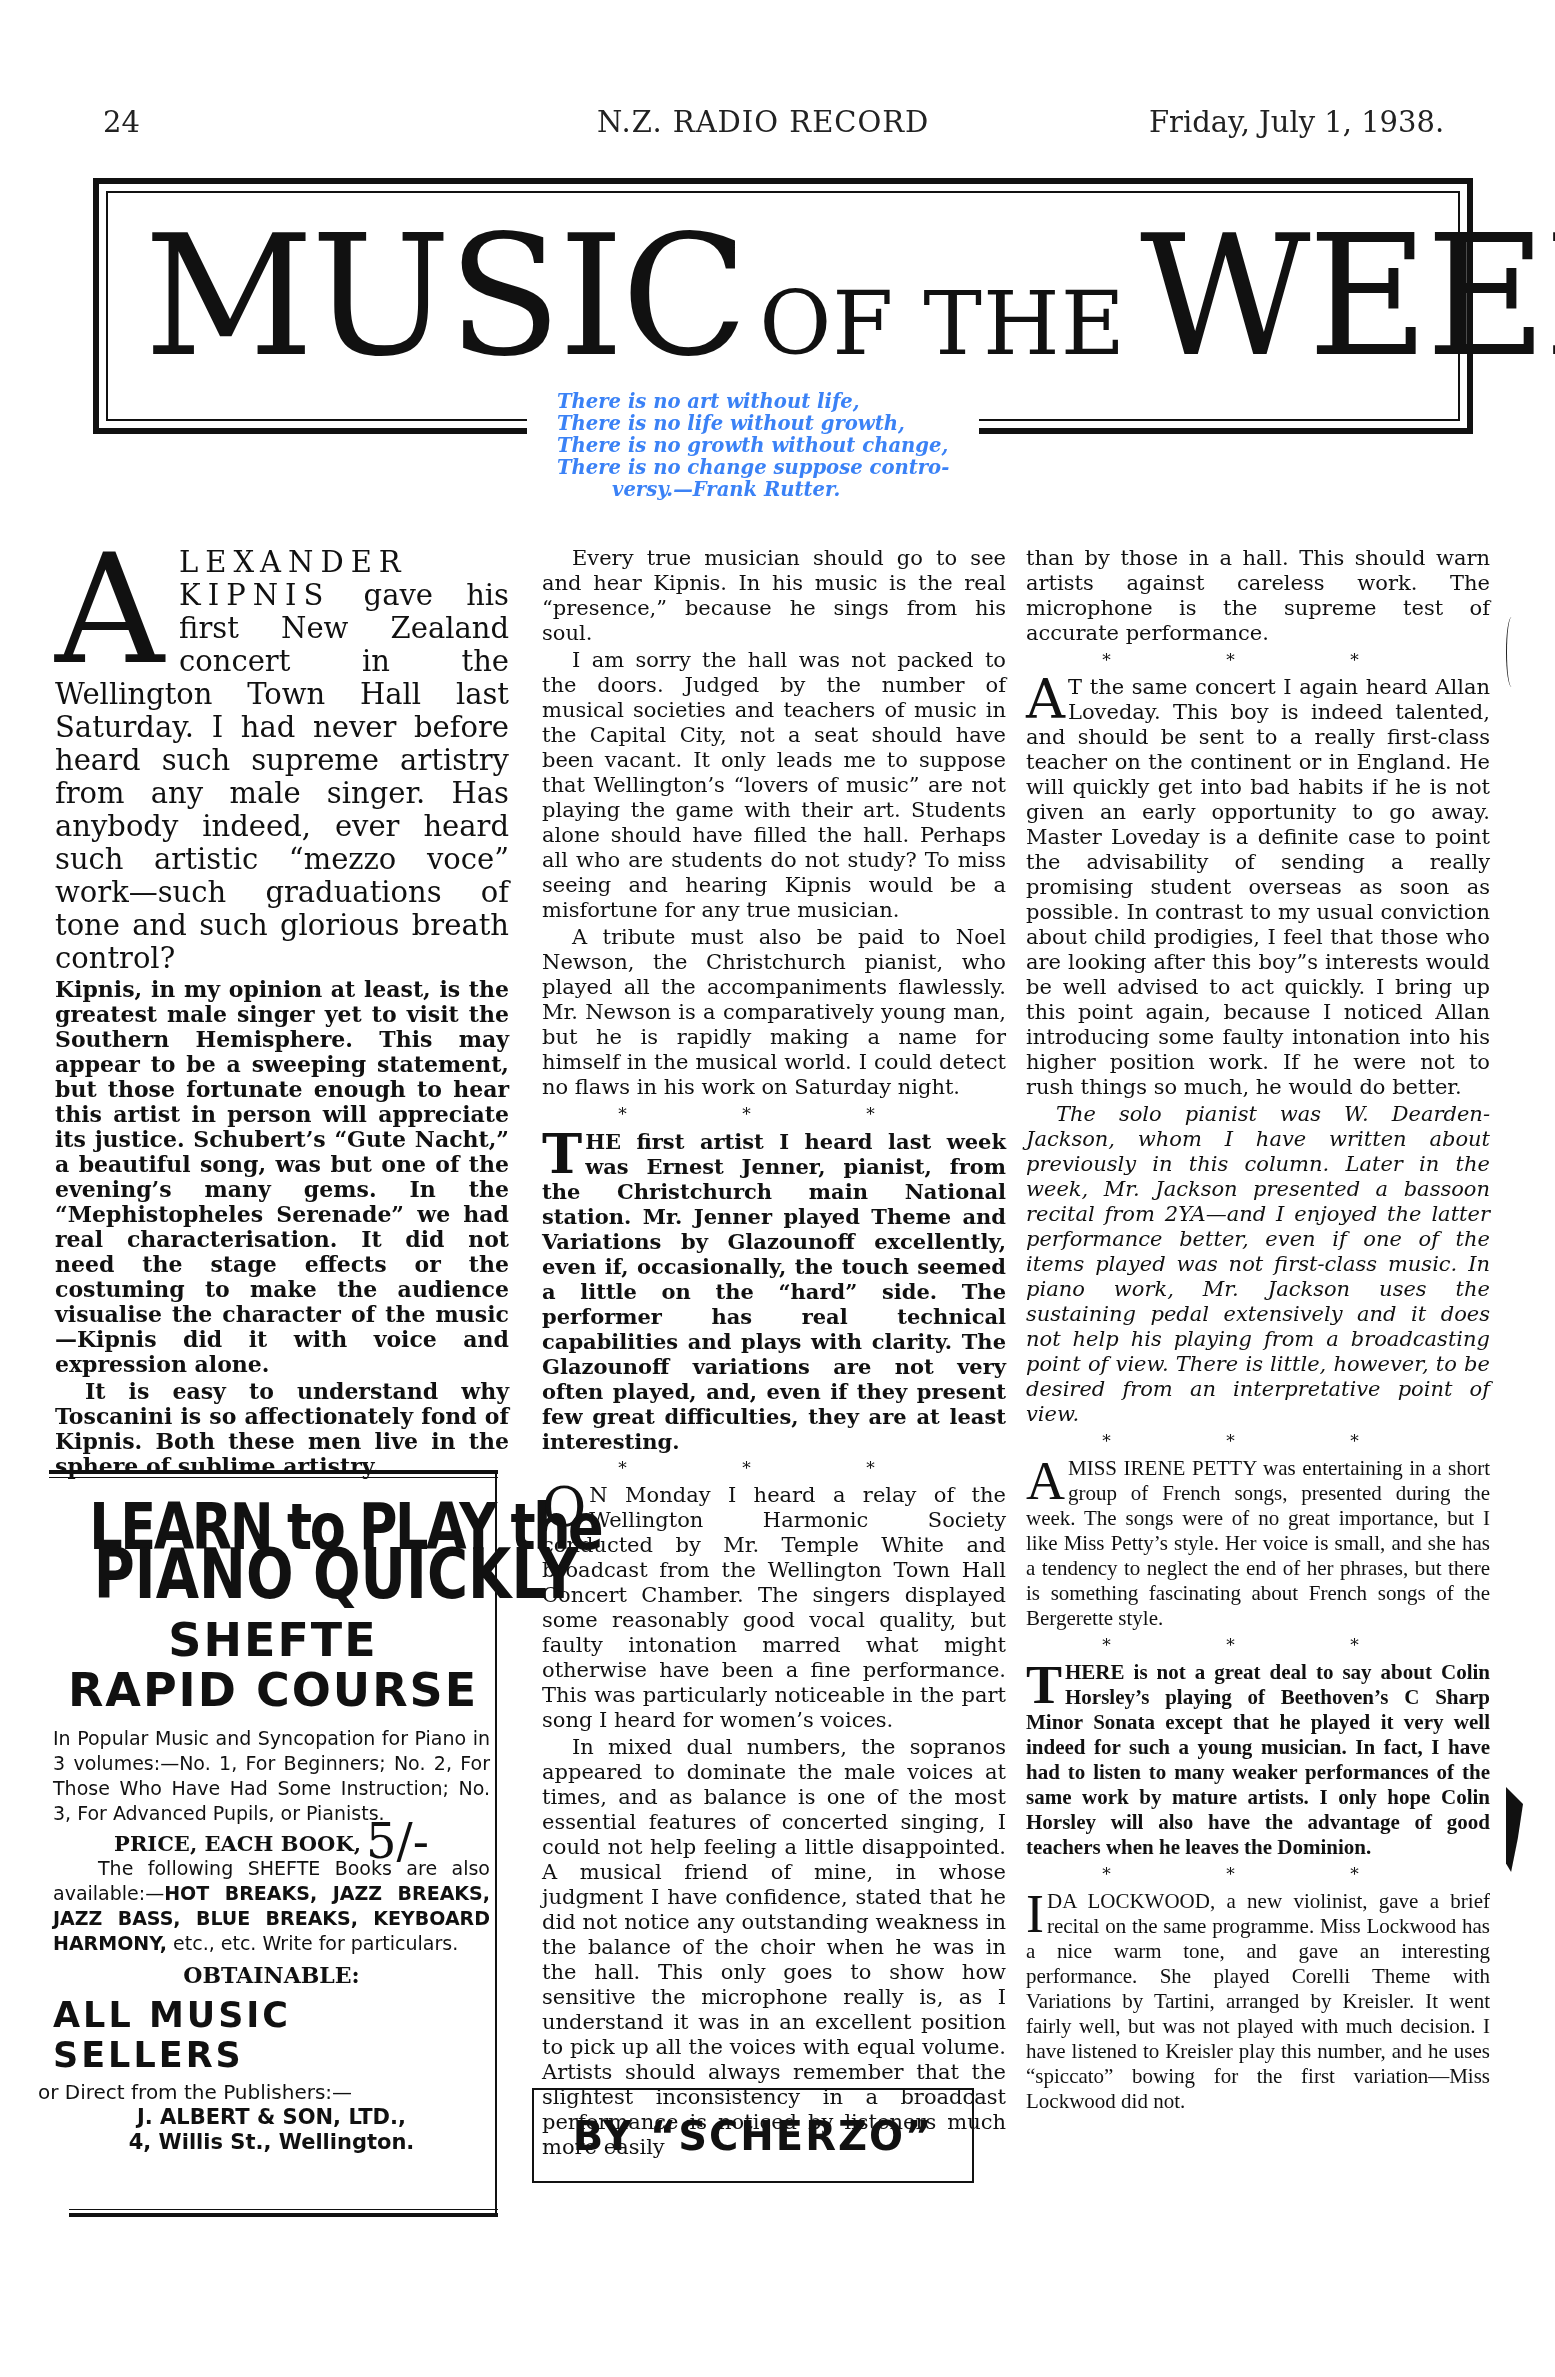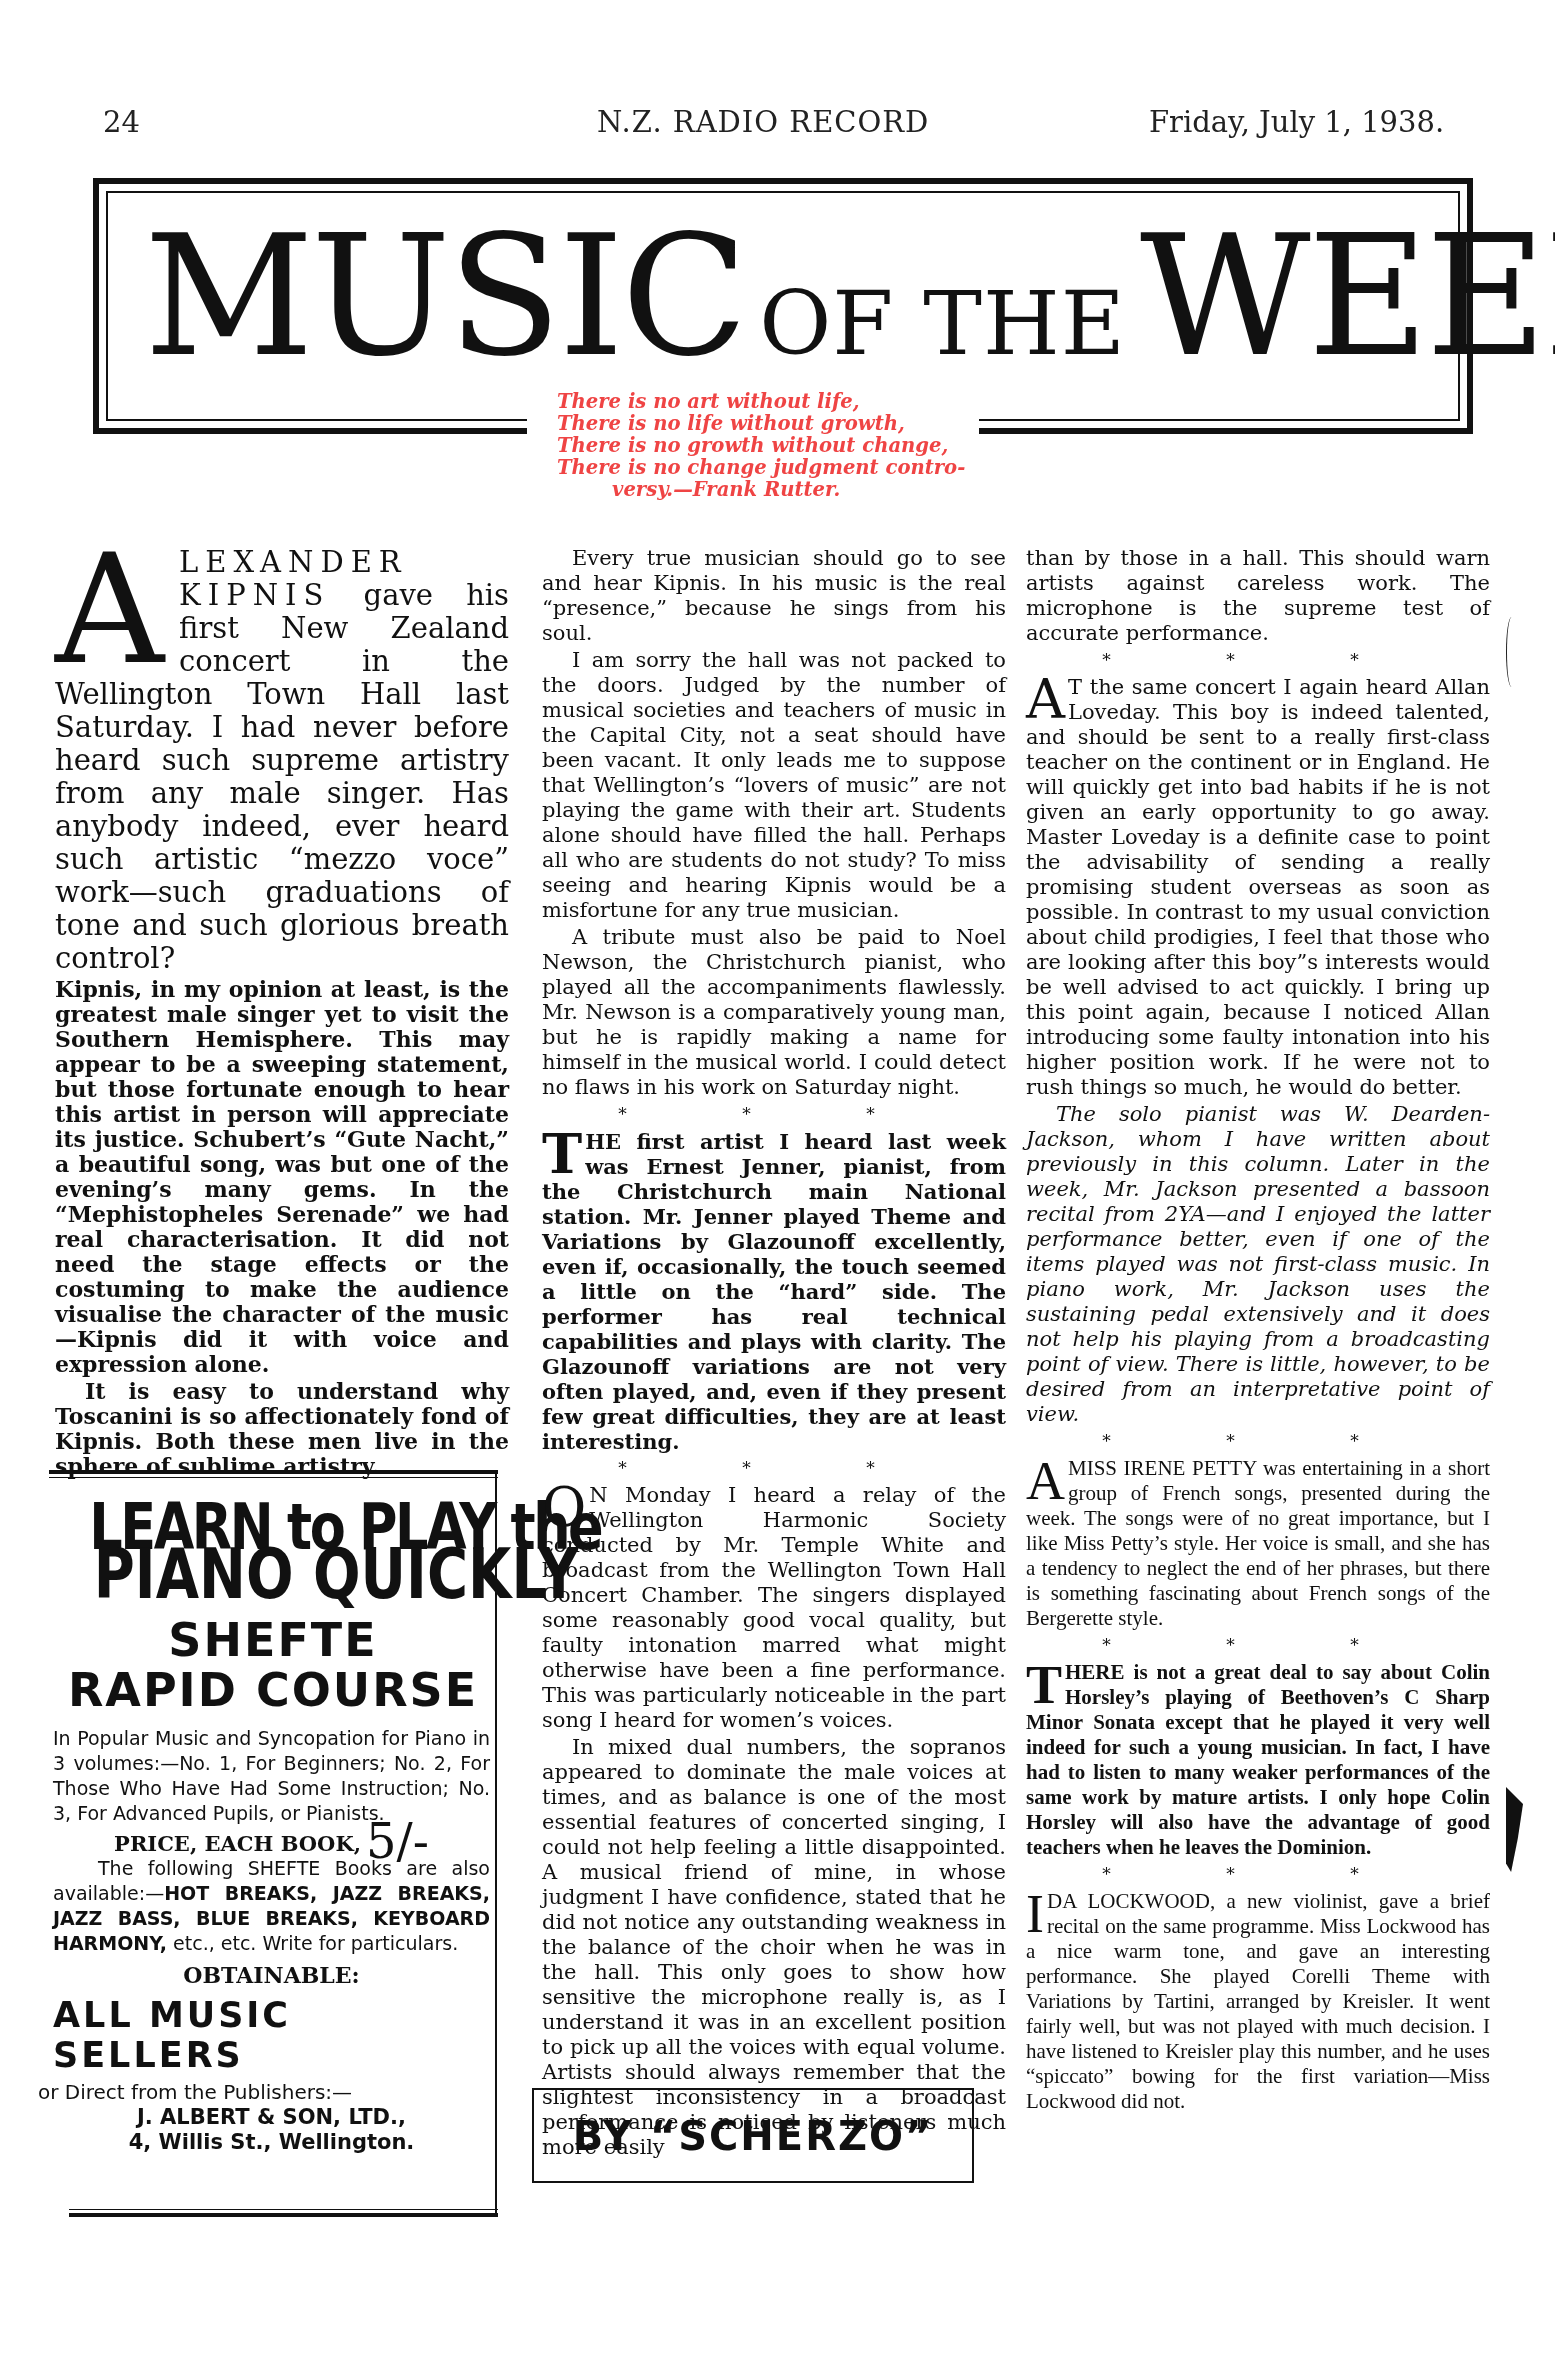--- a/index.html
+++ b/index.html
@@ -30,21 +30,21 @@
     line-height: 1;
   }
   #title-text .big { font-size: 166px; letter-spacing: -3px; }
   #title-text .small { font-size: 88px; margin: 0 14px; letter-spacing: 1px; }
 
   
   #quote-mask { left: 527px; top: 391px; width: 452px; height: 55px; background:#fff; }
   #quote {
     left: 557px; top: 391px; width: 442px;
     font-family: "DejaVu Serif", serif; font-style: italic; font-weight: bold;
-    font-size: 19.6px; line-height: 22px; color: #ef4444;
+    font-size: 19.6px; line-height: 22px; color: #3b82f6;
   }
   #quote .attr { display:block; padding-left: 55px; }
 
   
   .col { font-size: 22px; line-height: 25px; text-align: justify; color: #111; }
   .col p { margin: 0; text-indent: 30px; }
   .col p.noind { text-indent: 0; }
   .col p + p { margin-top: 2px; }
   #col1 { left: 55px; top: 546px; width: 454px; }
   #col2 { left: 542px; top: 546px; width: 464px; font-size: 21px; line-height: 25px; }
@@ -119,21 +119,21 @@
   <div class="inner"></div>
   <div id="title-text">
     <span class="big">MUSIC</span><span class="small">OF THE</span><span class="big">WEEK</span>
   </div>
 </div>
 <div class="abs" id="quote-mask"></div>
 <div class="abs" id="quote">
   <div>There is no art without life,</div>
   <div>There is no life without growth,</div>
   <div>There is no growth without change,</div>
-  <div>There is no change judgment contro-</div>
+  <div>There is no change suppose contro-</div>
   <span class="attr">versy.—Frank Rutter.</span>
 </div>
 
 <div class="abs col" id="col1">
   <p class="noind lead">
     <span class="dropcap">A</span>
     <span class="lead-cap">LEXANDER KIPNIS</span>
     <span>gave his first New Zealand concert in the Wellington Town Hall last Saturday. I had never before heard such supreme artistry from any male singer. Has anybody indeed, ever heard such artistic “mezzo voce” work—such graduations of tone and such glorious breath control?</span>
   </p>
   <p class="noind body1">Kipnis, in my opinion at least, is the greatest male singer yet to visit the Southern Hemisphere. This may appear to be a sweeping statement, but those fortunate enough to hear this artist in person will appreciate its justice. Schubert’s “Gute Nacht,” a beautiful song, was but one of the evening’s many gems. In the “Mephistopheles Serenade” we had real characterisation. It did not need the stage effects or the costuming to make the audience visualise the character of the music—Kipnis did it with voice and expression alone.</p>

